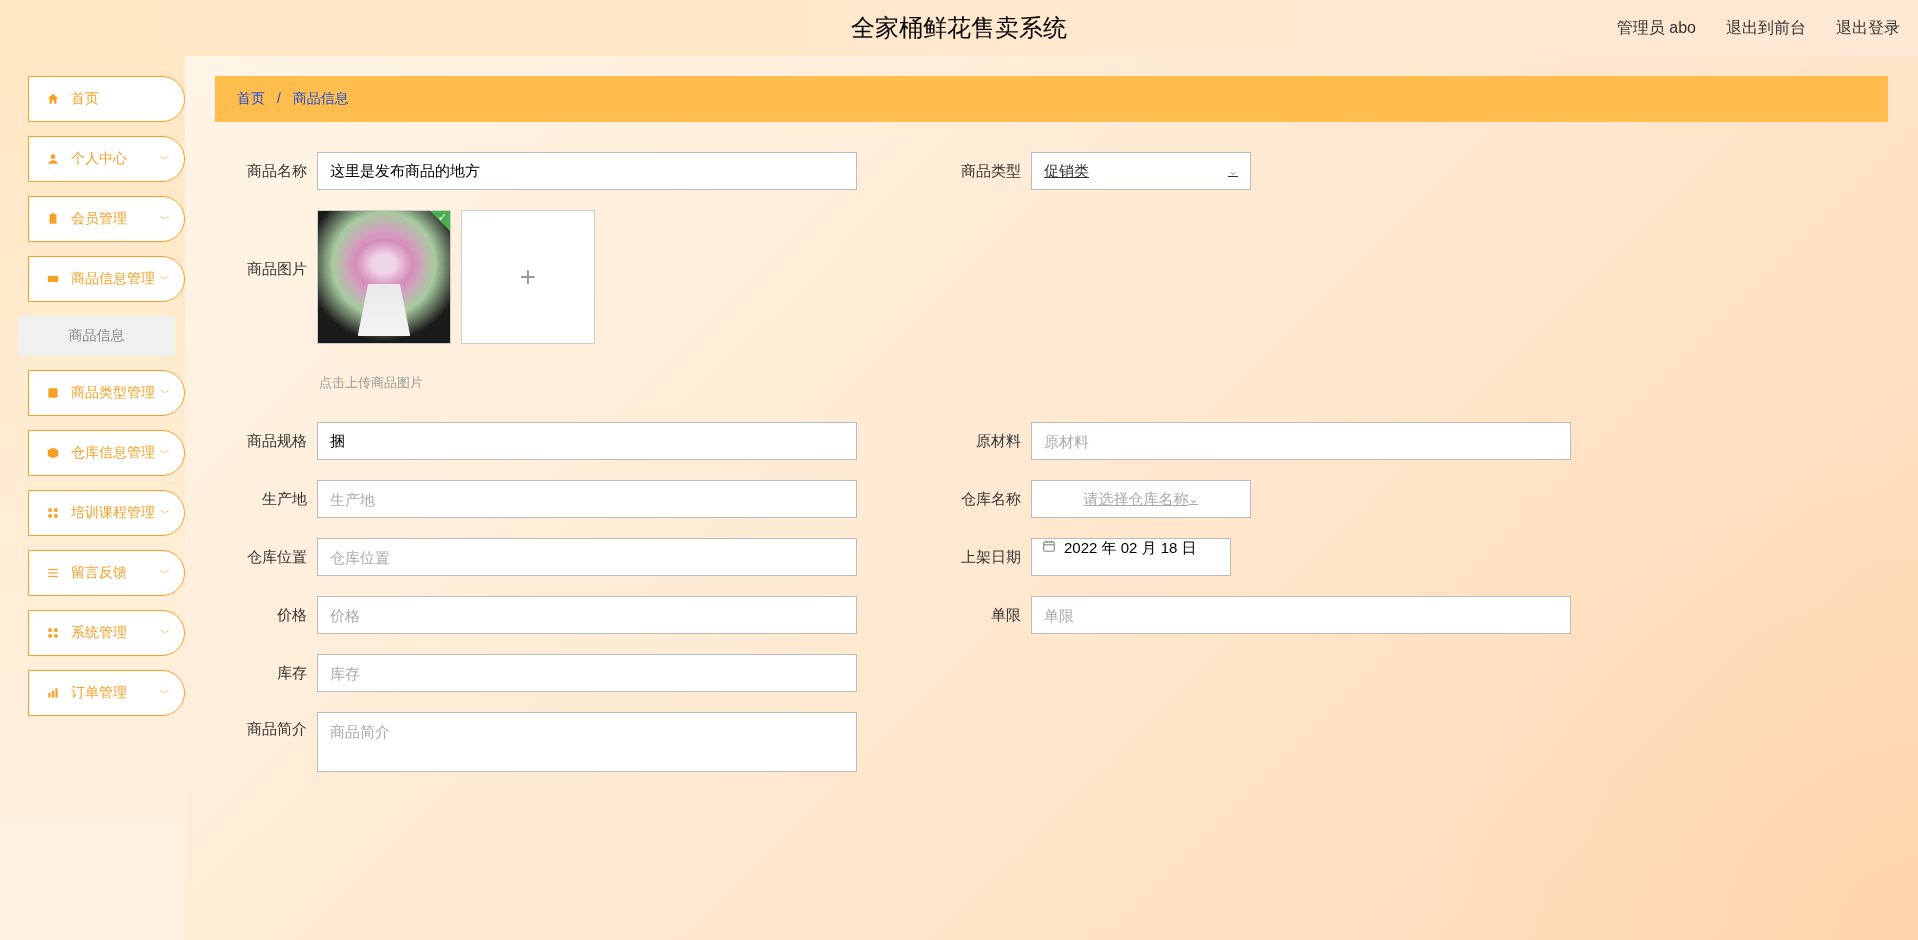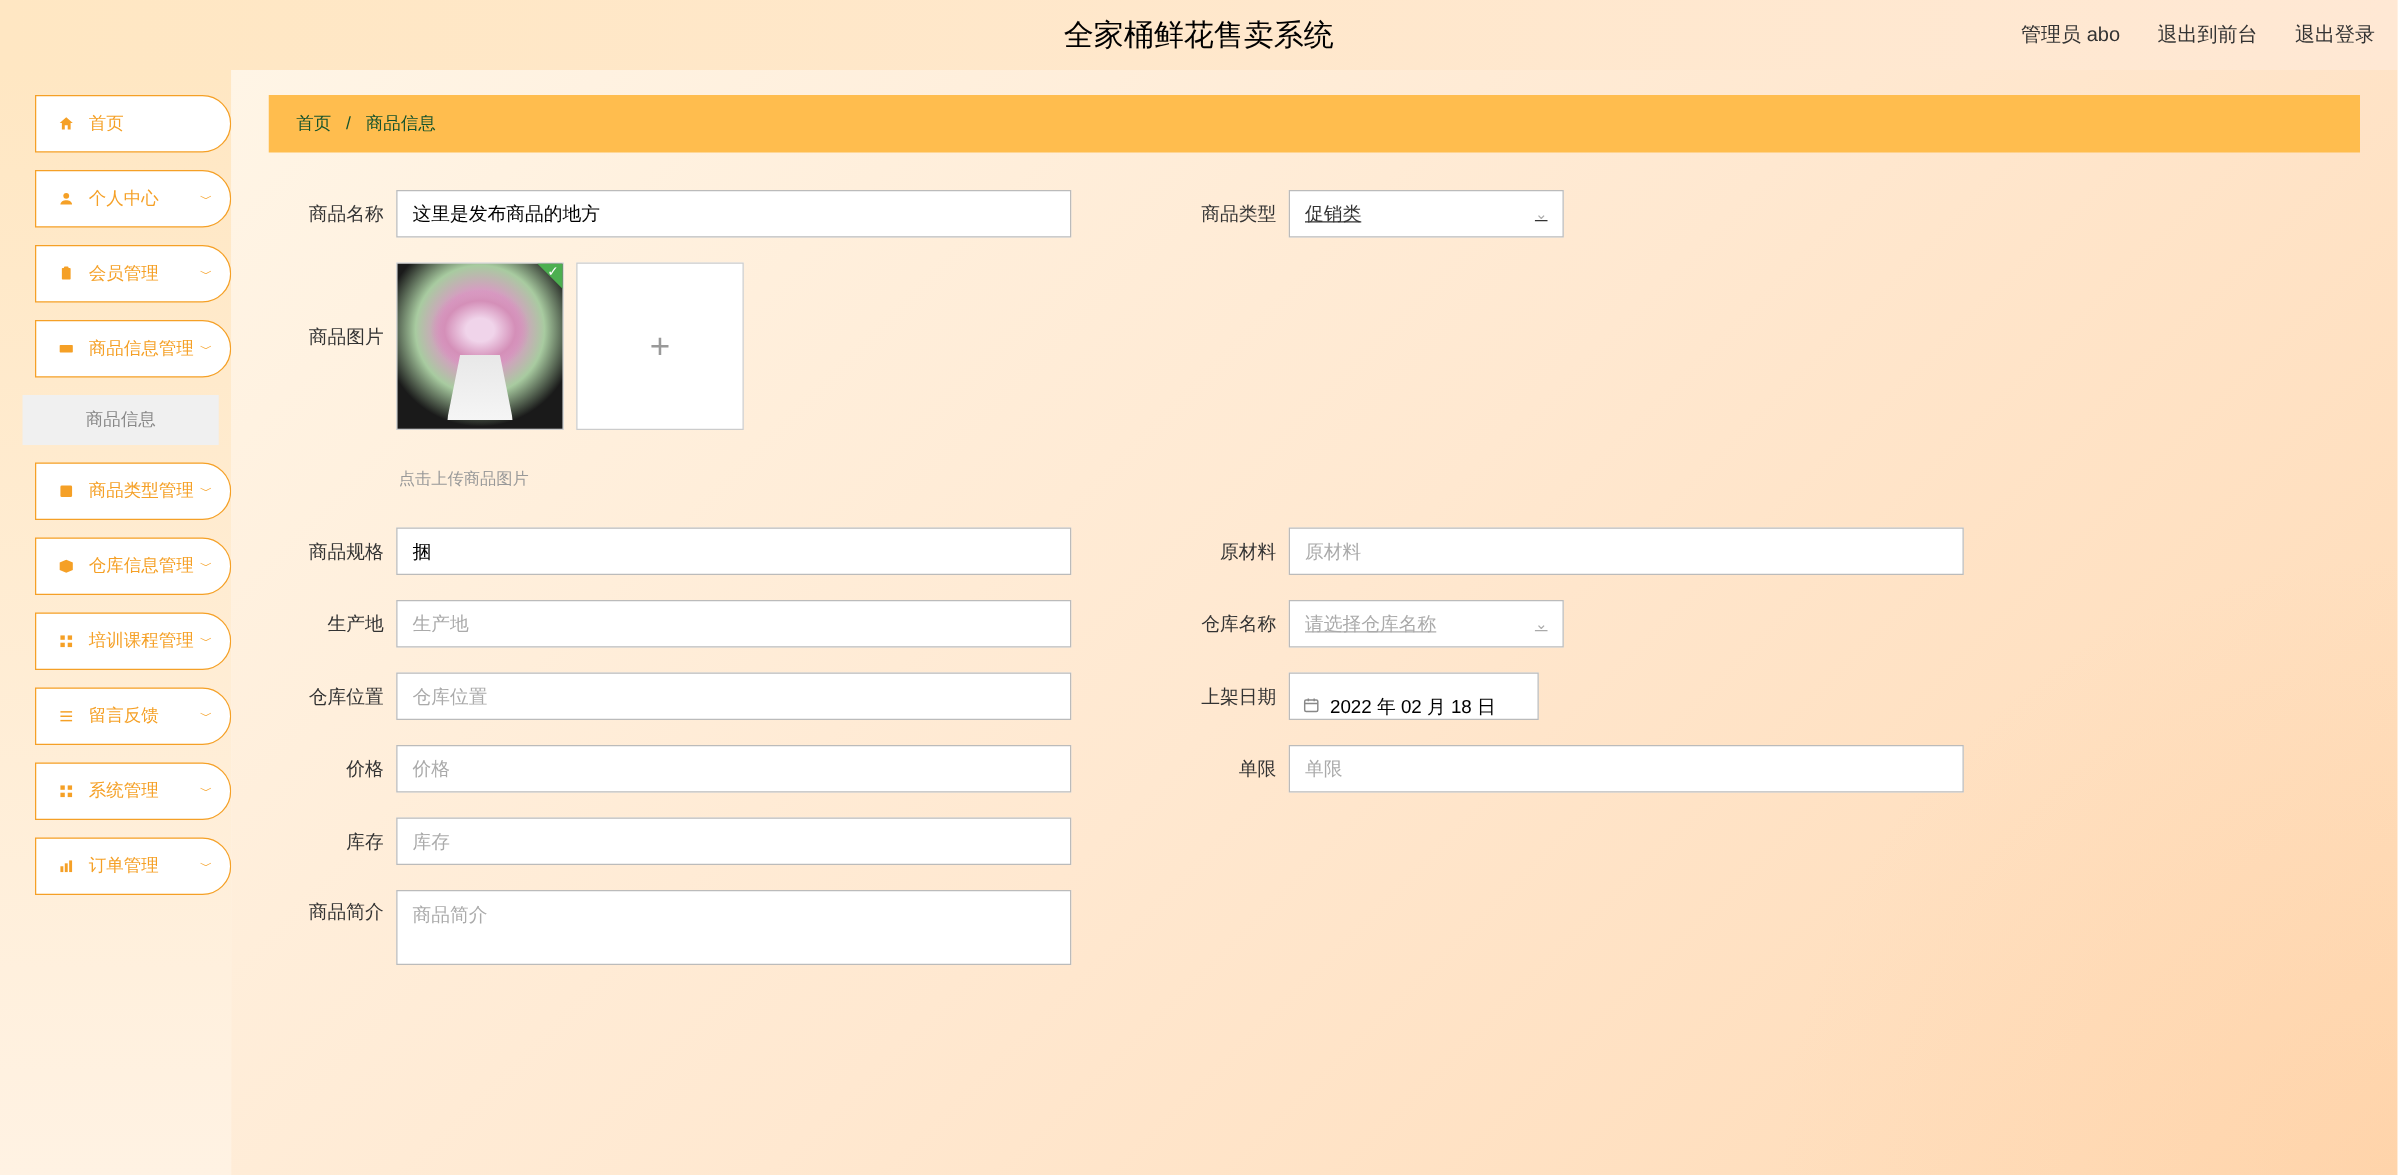--- a/index.html
+++ b/index.html
@@ -97,21 +97,21 @@
       right: 0;
       bottom: 0;
       width: 500px;
       height: 500px;
       background: radial-gradient(circle at bottom right, rgba(255, 200, 150, 0.3), transparent 70%);
       pointer-events: none;
     }
     .breadcrumb {
       background: #ffbd4e;
       padding: 14px 22px;
-      color: #14532d;
+      color: #1d4ed8;
       font-size: 14px;
       margin-bottom: 30px;
       position: relative;
       z-index: 1;
     }
     .breadcrumb .sep {
       margin: 0 8px;
     }
     .form-area {
       position: relative;
@@ -158,20 +158,21 @@
       font-size: 15px;
       display: flex;
       align-items: center;
       justify-content: space-between;
       cursor: pointer;
       color: #333;
       text-decoration: underline;
     }
     .select-box.placeholder-style {
       color: #aaa;
+      justify-content: center;
     }
     .select-box .chev {
       color: #aaa;
       font-size: 12px;
     }
     .image-section {
       display: flex;
       align-items: flex-start;
       margin-bottom: 10px;
     }
@@ -254,21 +255,21 @@
       font-size: 13px;
       margin-bottom: 30px;
       margin-top: 30px;
     }
     .date-box {
       border: 1px solid #bbb;
       background: #fff;
       height: 38px;
       width: 200px;
       display: flex;
-      align-items: flex-end;
+      align-items: flex-start;
       padding: 0 10px;
       gap: 8px;
       font-size: 15px;
     }
     .date-box .cal-icon {
       color: #888;
     }
     .textarea-box {
       border: 1px solid #bbb;
       background: #fff;

